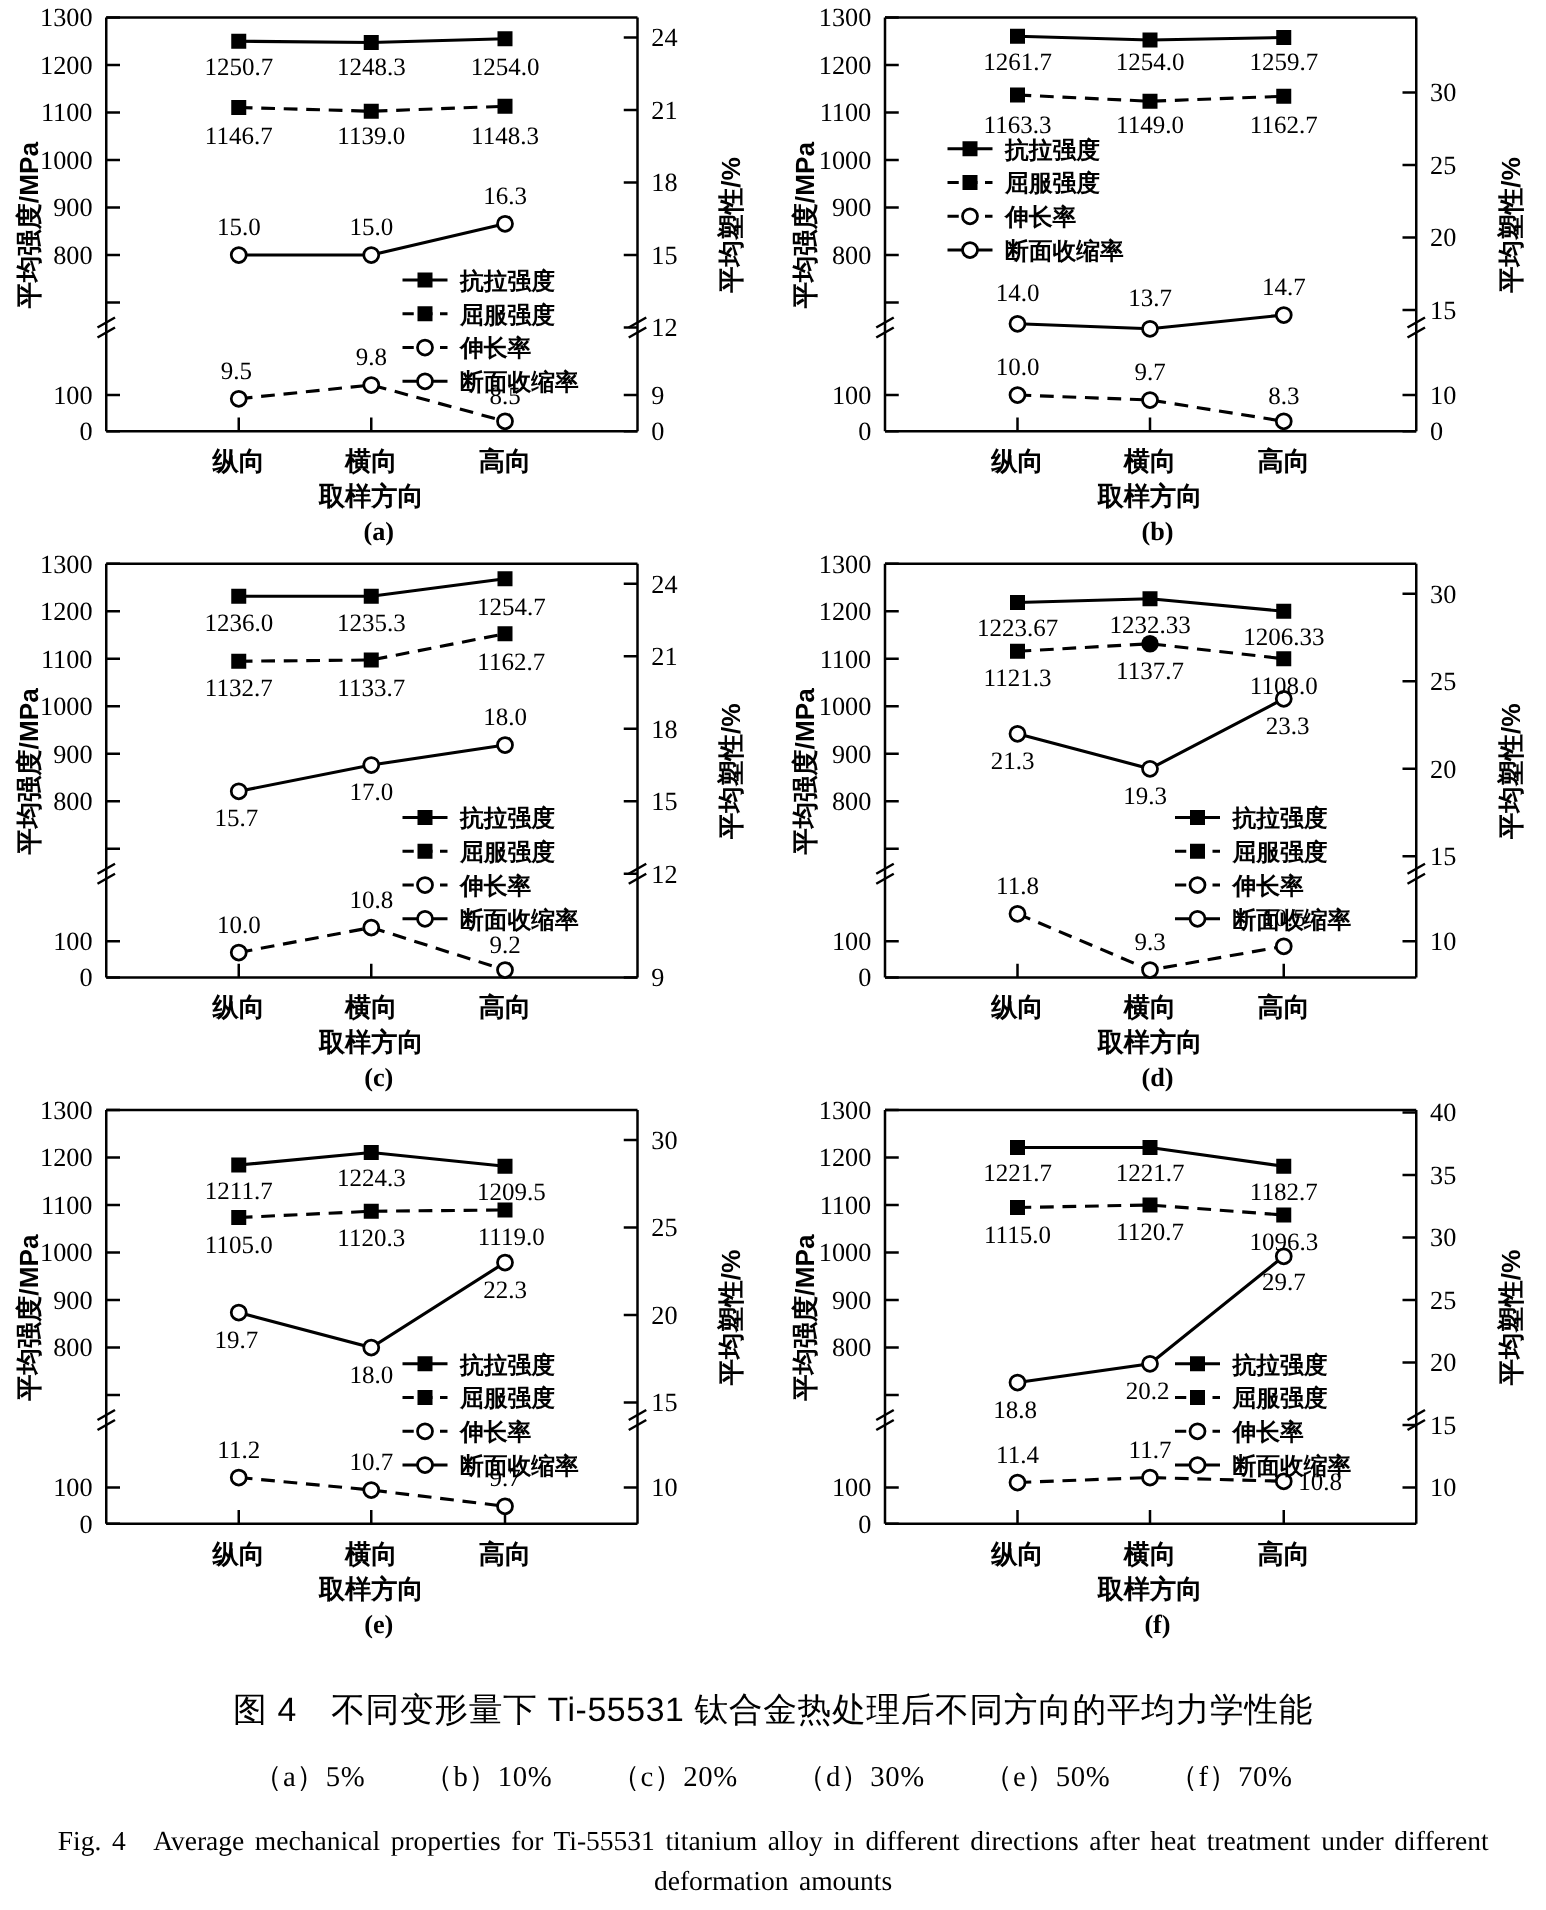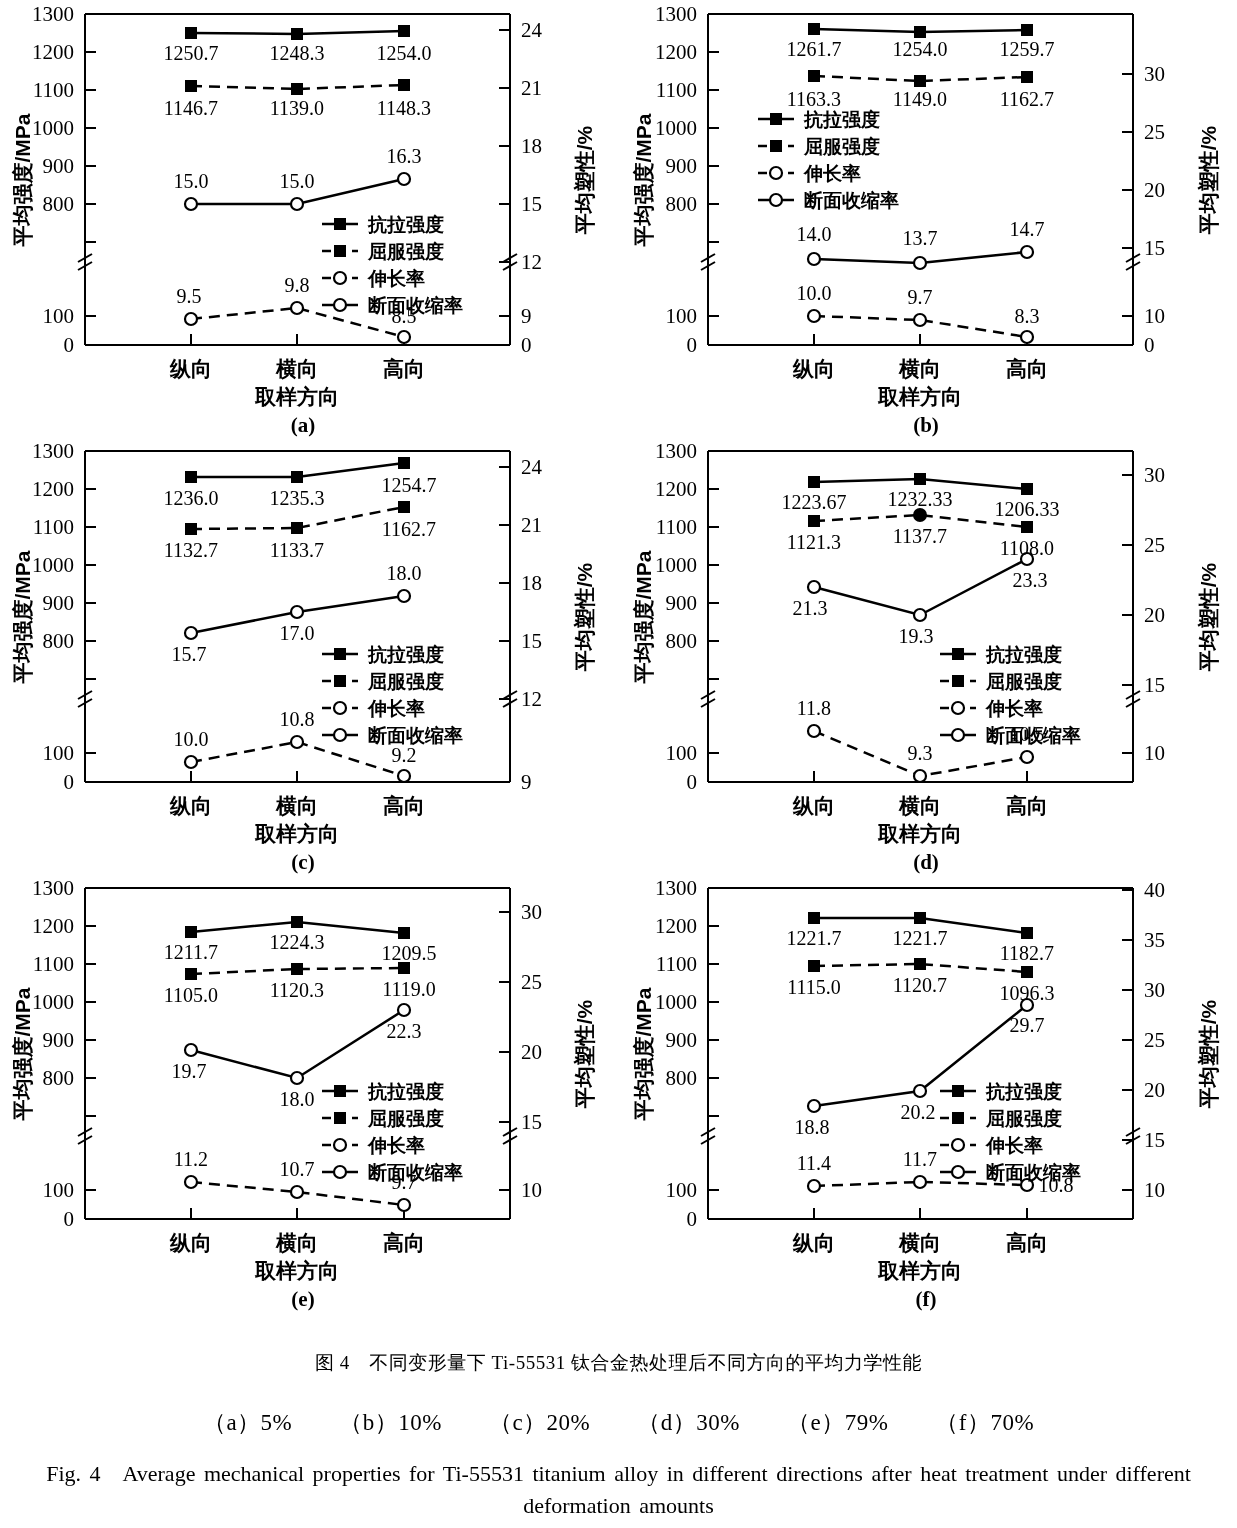--- a/index.html
+++ b/index.html
@@ -62,23 +62,23 @@
     text-anchor: middle;
   }
   .caption {
     position: absolute;
     left: 0;
     top: 1350px;
     width: 1237px;
     text-align: center;
   }
   .cap-line1 {
-    font-size: 19px;
-    font-family: Liberation Serif, serif;
-    margin-bottom: 31px;
+    font-size: 27px;
+    font-family: Liberation Sans, sans-serif;
+    margin-bottom: 20px;
     letter-spacing: 0.5px;
   }
   .cap-line2 {
     font-size: 23px;
     font-family: "Liberation Serif", serif;
     margin-bottom: 20px;
     letter-spacing: 0.5px;
   }
   .cap-line3 {
     font-size: 22px;
@@ -823,16 +823,16 @@
         <text class="axtitle" x="33" y="180" text-anchor="middle" transform="rotate(-90 33 180)">平均强度/MPa</text>
         <text class="axtitle" x="598" y="180" text-anchor="middle" transform="rotate(-90 598 180)">平均塑性/%</text>
         <text class="panel-letter" x="308" y="432">(f)</text>
       </svg>
     </div>
 
   </div>
 
   <div class="caption">
     <div class="cap-line1">图 4　不同变形量下 Ti-55531 钛合金热处理后不同方向的平均力学性能</div>
-    <div class="cap-line2">（a）5%　　（b）10%　　（c）20%　　（d）30%　　（e）79%　　（f）70%</div>
+    <div class="cap-line2">（a）5%　　（b）10%　　（c）20%　　（d）30%　　（e）50%　　（f）70%</div>
     <div class="cap-line3">Fig. 4　Average mechanical properties for Ti-55531 titanium alloy in different directions after heat treatment under different deformation amounts</div>
   </div>
 </div>
 
 </body></html>

